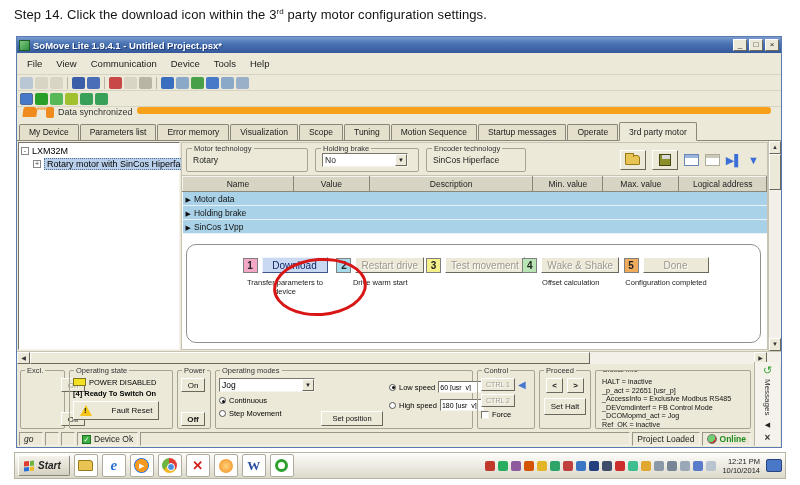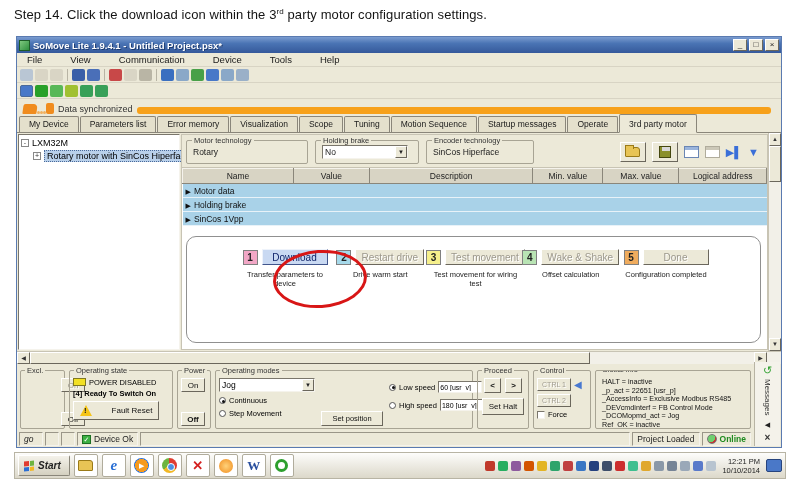--- a/index.html
+++ b/index.html
@@ -15,28 +15,28 @@
     background:#ece9d8; border:1px solid #5a7ab0; display:flex; flex-direction:column; }
 
   .titlebar { height:16px; background:linear-gradient(180deg,#7b9cd0 0%,#4a74b4 40%,#35599b 100%);
     display:flex; align-items:center; padding:0 2px; flex:0 0 auto; }
   .title-icon { width:11px; height:11px; background:linear-gradient(135deg,#7ec87e,#2f8f3f); border:1px solid #1d5c28; margin-right:3px; }
   .title-text { color:#fff; font-size:9.5px; font-weight:bold; text-shadow:1px 1px 0 #1e3c70; flex:1; white-space:nowrap; overflow:hidden; }
   .win-btns { display:flex; gap:2px; }
   .win-btn { width:14px; height:12px; background:#ece9d8; border:1px solid; border-color:#fff #6b675c #6b675c #fff;
     font-size:8px; line-height:9px; text-align:center; color:#222; }
 
-  .menubar { height:14px; display:flex; align-items:center; gap:16px; padding:0 4px; font-size:9.5px; color:#1a1a1a; border-bottom:1px solid #d8d4c4; flex:0 0 auto; }
+  .menubar { height:22px; display:flex; align-items:center; gap:2px; padding:0 4px; font-size:9.5px; color:#1a1a1a; border-bottom:1px solid #d8d4c4; flex:0 0 auto; }
   .menu-item { padding:0 6px; }
 
   .toolbar { height:16px; display:flex; align-items:center; gap:2px; padding:0 3px; border-bottom:1px solid #d8d4c4; flex:0 0 auto; }
   .tb-icon { width:13px; height:12px; border-radius:2px; }
   .tb-sep { width:1px; height:12px; background:#b8b4a4; margin:0 2px; }
 
-  .syncrow { height:15px; display:flex; align-items:flex-end; gap:0; padding:0 6px; flex:0 0 auto; }
+  .syncrow { height:15px; display:flex; align-items:flex-start; gap:0; padding:0 6px; flex:0 0 auto; }
   .sync-laptop { width:14px; height:10px; background:#f08c1e; border-radius:2px 4px 1px 1px; transform:skewX(-8deg); }
   .sync-dot { width:3px; height:3px; border-radius:50%; background:#f0b060; }
   .sync-device { width:8px; height:11px; background:#f08c1e; border-radius:2px; }
   .sync-text { font-size:9px; color:#333; margin:0 4px; white-space:nowrap; }
   .sync-bar { flex:1; height:7px; background:#f7a11a; border-radius:3px; margin-right:4px; }
 
   .tabstrip { height:19px; display:flex; align-items:flex-end; padding:0 2px; border-bottom:1px solid #8a867a; flex:0 0 auto; }
   .tab { font-size:8.5px; color:#1a1a1a; background:#e4e0cc; border:1px solid #8a867a; border-bottom:none;
     padding:2px 9px 3px; margin-right:1px; border-radius:2px 2px 0 0; white-space:nowrap; }
   .tab.active { background:#ece9d8; font-weight:normal; position:relative; padding-top:4px; margin-bottom:-1px; border-bottom:1px solid #ece9d8; z-index:2; }
@@ -258,21 +258,21 @@
           <span class="lbl">Motor technology</span>
           <span>Rotary</span>
         </div>
         <div class="cfgbox" style="width:104px; padding-top:4px;">
           <span class="lbl">Holding brake</span>
           <div class="dropdown">
             <span>No</span>
             <span class="arrow">▼</span>
           </div>
         </div>
-        <div class="cfgbox" style="width:108px;">
+        <div class="cfgbox" style="width:100px;">
           <span class="lbl">Encoder technology</span>
           <span>SinCos Hiperface</span>
         </div>
         <div class="cfg-tools">
           <div class="tool-btn">
               <div class="folder-glyph"></div>
             </div>
           <div class="tool-btn">
               <div class="floppy-glyph"></div>
             </div>
@@ -330,21 +330,20 @@
               <button class="step-btn">Restart drive</button>
             </div>
             <div class="step-caption">Drive warm start</div>
           </div>
 
           <div class="step">
             <div class="step-top">
               <div class="step-num" style="background: rgb(246, 240, 140);">3</div>
               <button class="step-btn">Test movement</button>
             </div>
-            <div class="step-caption">Test movement for wiring test</div>
           </div>
 
           <div class="step">
             <div class="step-top">
               <div class="step-num" style="background: rgb(185, 228, 180);">4</div>
               <button class="step-btn">Wake &amp; Shake</button>
             </div>
             <div class="step-caption">Offset calculation</div>
           </div>
 
@@ -427,40 +426,40 @@
             <input class="mini-input" value="60 [usr_v]" style="">
           </div>
         <div class="ctl-row">
             <span class="radio"></span>
             <span>High speed</span>
             <input class="mini-input" value="180 [usr_v]" style="">
           </div>
       </div>
     </div>
 
+    <div class="group g-control">
+      <span class="lbl">Control</span>
+      <div class="ctl-row">
+        <button class="sbtn dis ctrl-btn">CTRL 1</button>
+        <span class="blue-arrow">◀</span>
+      </div>
+      <button class="sbtn dis ctrl-btn">CTRL 2</button>
+      <div class="ctl-row">
+          <span class="chk"></span>
+          <span>Force</span>
+        </div>
+    </div>
+
     <div class="group g-proceed">
       <span class="lbl">Proceed</span>
       <div class="pn-row">
         <button class="sbtn">&lt;</button>
         <button class="sbtn">&gt;</button>
       </div>
       <button class="sbtn sethalt-btn">Set Halt</button>
-    </div>
-
-    <div class="group g-control">
-      <span class="lbl">Control</span>
-      <div class="ctl-row">
-        <button class="sbtn dis ctrl-btn">CTRL 1</button>
-        <span class="blue-arrow">◀</span>
-      </div>
-      <button class="sbtn dis ctrl-btn">CTRL 2</button>
-      <div class="ctl-row">
-          <span class="chk"></span>
-          <span>Force</span>
-        </div>
     </div>
 
     <div class="group g-global">
       <span class="lbl">Global info</span>
       <div>HALT  =  inactive</div>
       <div>_p_act  =  22651 [usr_p]</div>
       <div>_AccessInfo  =  Exclusive Modbus RS485</div>
       <div>_DEVcmdinterf  =  FB Control Mode</div>
       <div>_DCOMopmd_act  =  Jog</div>
       <div>Ref_OK  =  inactive</div>

